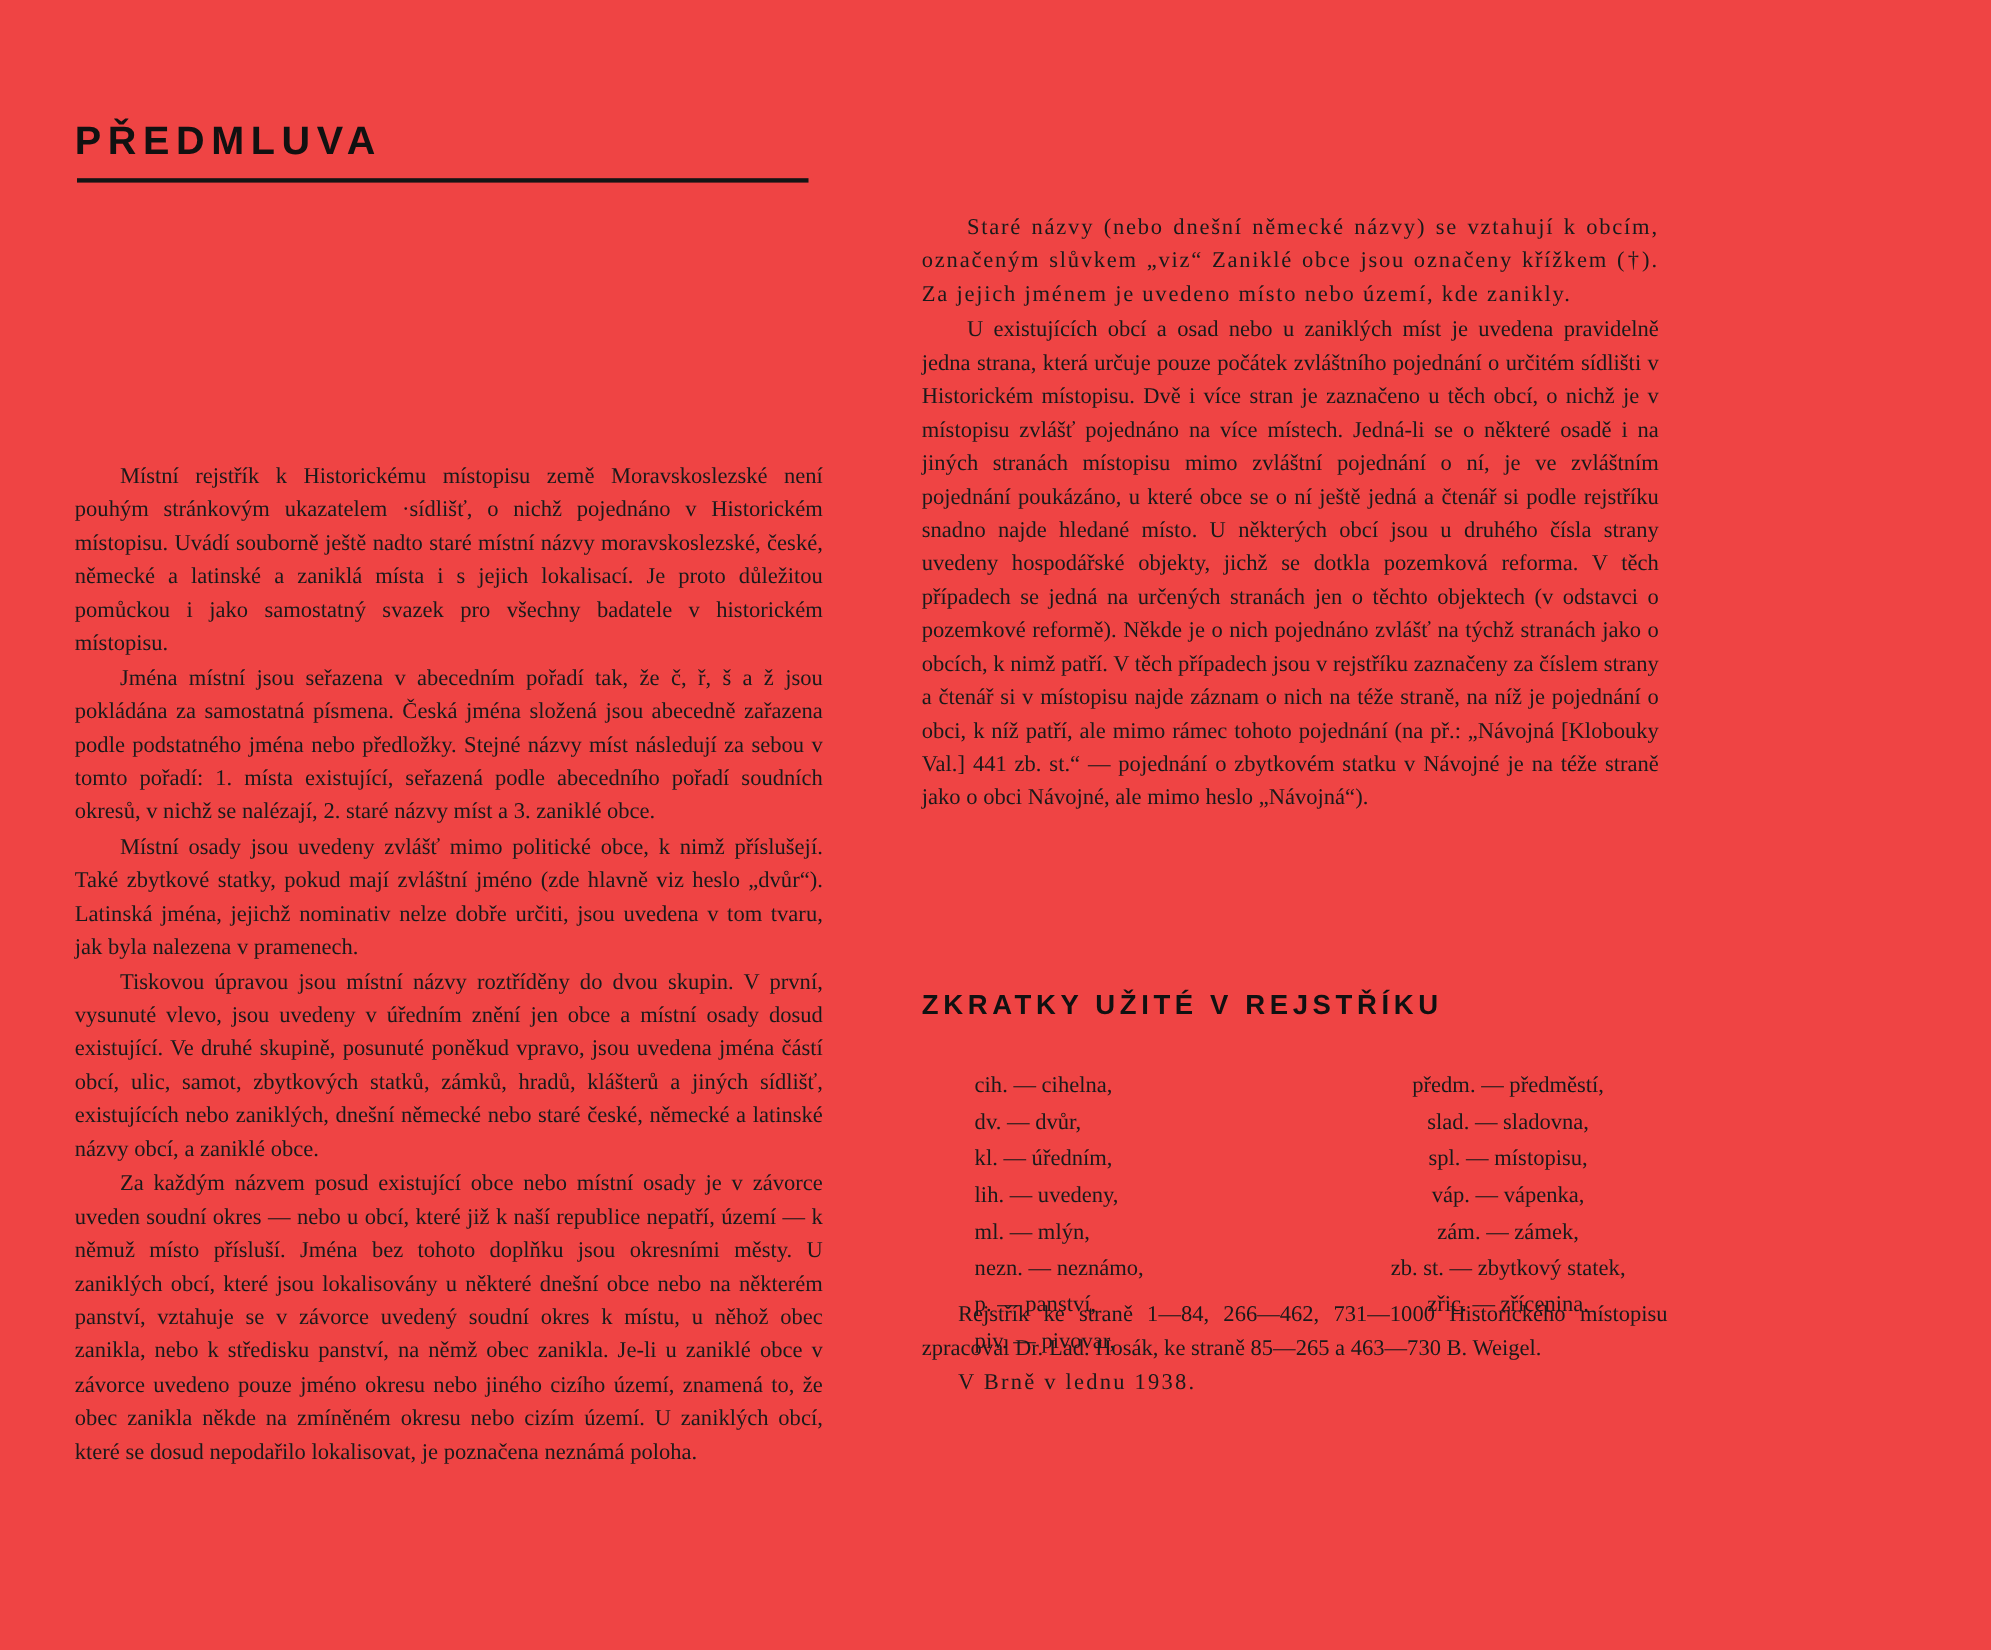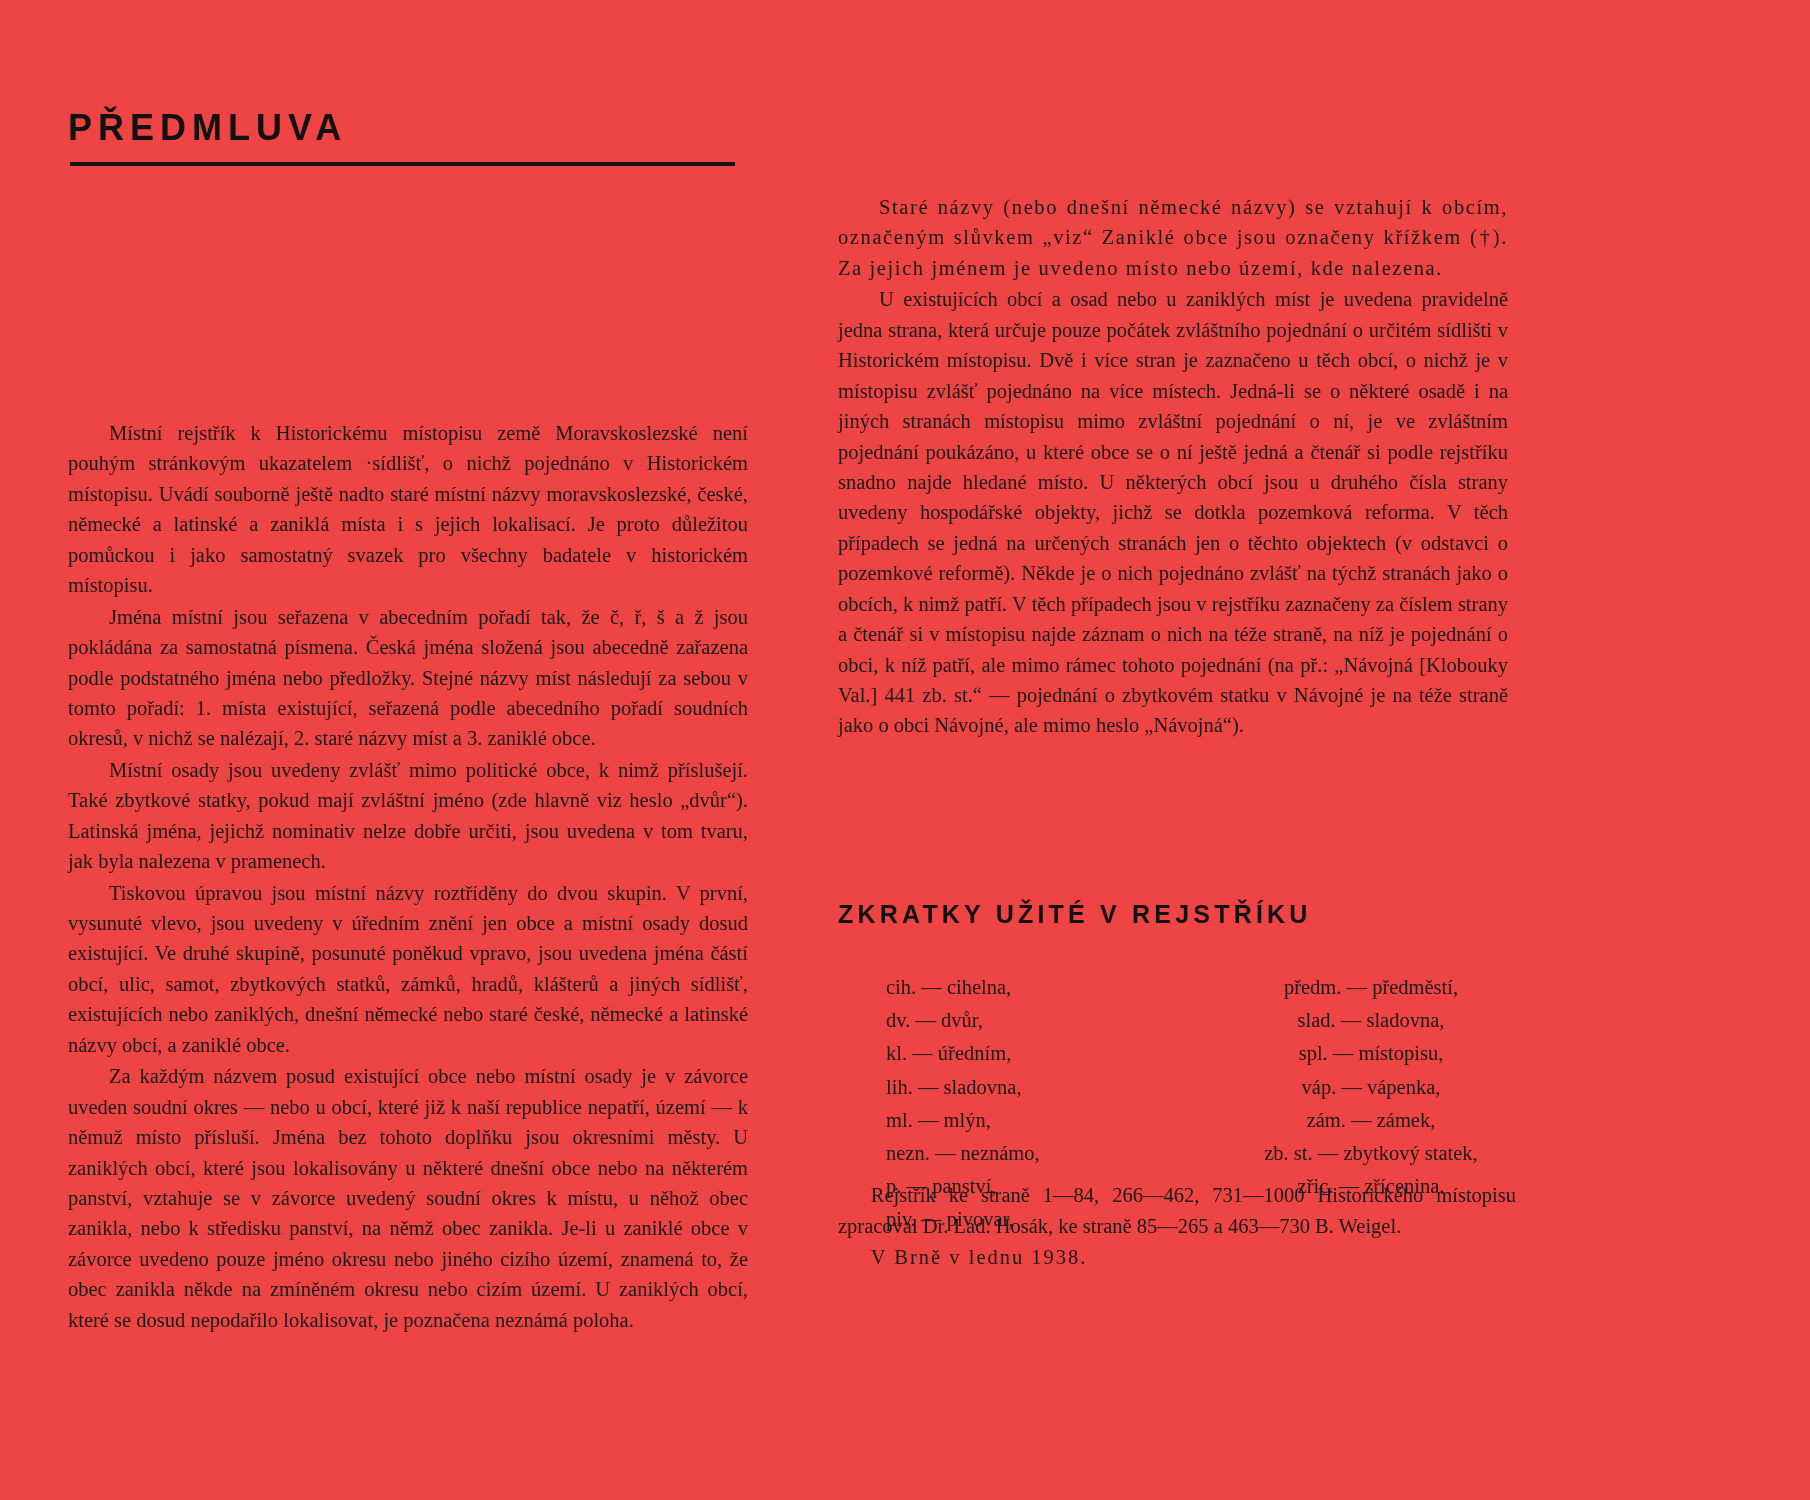--- a/index.html
+++ b/index.html
@@ -125,33 +125,33 @@
 
   <div class="col col-left">
     <p>Místní rejstřík k Historickému místopisu země Moravskoslezské není pouhým stránkovým ukazatelem ·sídlišť, o nichž pojednáno v Historickém místopisu. Uvádí souborně ještě nadto staré místní názvy moravskoslezské, české, německé a latinské a zaniklá místa i s jejich lokalisací. Je proto důležitou pomůckou i jako samostatný svazek pro všechny badatele v historickém místopisu.</p>
     <p>Jména místní jsou seřazena v abecedním pořadí tak, že č, ř, š a ž jsou pokládána za samostatná písmena. Česká jména složená jsou abecedně zařazena podle podstatného jména nebo předložky. Stejné názvy míst následují za sebou v tomto pořadí: 1. místa existující, seřazená podle abecedního pořadí soudních okresů, v nichž se nalézají, 2. staré názvy míst a 3. zaniklé obce.</p>
     <p>Místní osady jsou uvedeny zvlášť mimo politické obce, k nimž příslušejí. Také zbytkové statky, pokud mají zvláštní jméno (zde hlavně viz heslo „dvůr“). Latinská jména, jejichž nominativ nelze dobře určiti, jsou uvedena v tom tvaru, jak byla nalezena v pramenech.</p>
     <p>Tiskovou úpravou jsou místní názvy roztříděny do dvou skupin. V první, vysunuté vlevo, jsou uvedeny v úředním znění jen obce a místní osady dosud existující. Ve druhé skupině, posunuté poněkud vpravo, jsou uvedena jména částí obcí, ulic, samot, zbytkových statků, zámků, hradů, klášterů a jiných sídlišť, existujících nebo zaniklých, dnešní německé nebo staré české, německé a latinské názvy obcí, a zaniklé obce.</p>
     <p>Za každým názvem posud existující obce nebo místní osady je v závorce uveden soudní okres — nebo u obcí, které již k naší republice nepatří, území — k němuž místo přísluší. Jména bez tohoto doplňku jsou okresními městy. U zaniklých obcí, které jsou lokalisovány u některé dnešní obce nebo na některém panství, vztahuje se v závorce uvedený soudní okres k místu, u něhož obec zanikla, nebo k středisku panství, na němž obec zanikla. Je-li u zaniklé obce v závorce uvedeno pouze jméno okresu nebo jiného cizího území, znamená to, že obec zanikla někde na zmíněném okresu nebo cizím území. U zaniklých obcí, které se dosud nepodařilo lokalisovat, je poznačena neznámá poloha.</p>
   </div>
 
   <div class="col col-right">
-    <p class="sp2">Staré názvy (nebo dnešní německé názvy) se vztahují k obcím, označeným slůvkem „viz“ Zaniklé obce jsou označeny křížkem (†). Za jejich jménem je uvedeno místo nebo území, kde nalezena.</p>
+    <p class="sp2">Staré názvy (nebo dnešní německé názvy) se vztahují k obcím, označeným slůvkem „viz“ Zaniklé obce jsou označeny křížkem (†). Za jejich jménem je uvedeno místo nebo území, kde zanikly.</p>
     <p>U existujících obcí a osad nebo u zaniklých míst je uvedena pravidelně jedna strana, která určuje pouze počátek zvláštního pojednání o určitém sídlišti v Historickém místopisu. Dvě i více stran je zaznačeno u těch obcí, o nichž je v místopisu zvlášť pojednáno na více místech. Jedná-li se o některé osadě i na jiných stranách místopisu mimo zvláštní pojednání o ní, je ve zvláštním pojednání poukázáno, u které obce se o ní ještě jedná a čtenář si podle rejstříku snadno najde hledané místo. U některých obcí jsou u druhého čísla strany uvedeny hospodářské objekty, jichž se dotkla pozemková reforma. V těch případech se jedná na určených stranách jen o těchto objektech (v odstavci o pozemkové reformě). Někde je o nich pojednáno zvlášť na týchž stranách jako o obcích, k nimž patří. V těch případech jsou v rejstříku zaznačeny za číslem strany a čtenář si v místopisu najde záznam o nich na téže straně, na níž je pojednání o obci, k níž patří, ale mimo rámec tohoto pojednání (na př.: „Návojná [Klobouky Val.] 441 zb. st.“ — pojednání o zbytkovém statku v Návojné je na téže straně jako o obci Návojné, ale mimo heslo „Návojná“).</p>
   </div>
 
   <div class="abbr-head">ZKRATKY UŽITÉ V REJSTŘÍKU</div>
 
   <div class="abbr-wrap">
     <div class="abbr-cols">
       <div class="acol left">
         <div class="abbr-row">cih. — cihelna,</div>
         <div class="abbr-row">dv. — dvůr,</div>
         <div class="abbr-row">kl. — úředním,</div>
-        <div class="abbr-row">lih. — sladovna,</div>
+        <div class="abbr-row">lih. — uvedeny,</div>
         <div class="abbr-row">ml. — mlýn,</div>
         <div class="abbr-row">nezn. — neznámo,</div>
         <div class="abbr-row">p. — panství,</div>
         <div class="abbr-row">piv. — pivovar,</div>
       </div>
       <div class="acol right">
         <div class="abbr-row">předm. — předměstí,</div>
         <div class="abbr-row">slad. — sladovna,</div>
         <div class="abbr-row">spl. — místopisu,</div>
         <div class="abbr-row">váp. — vápenka,</div>

